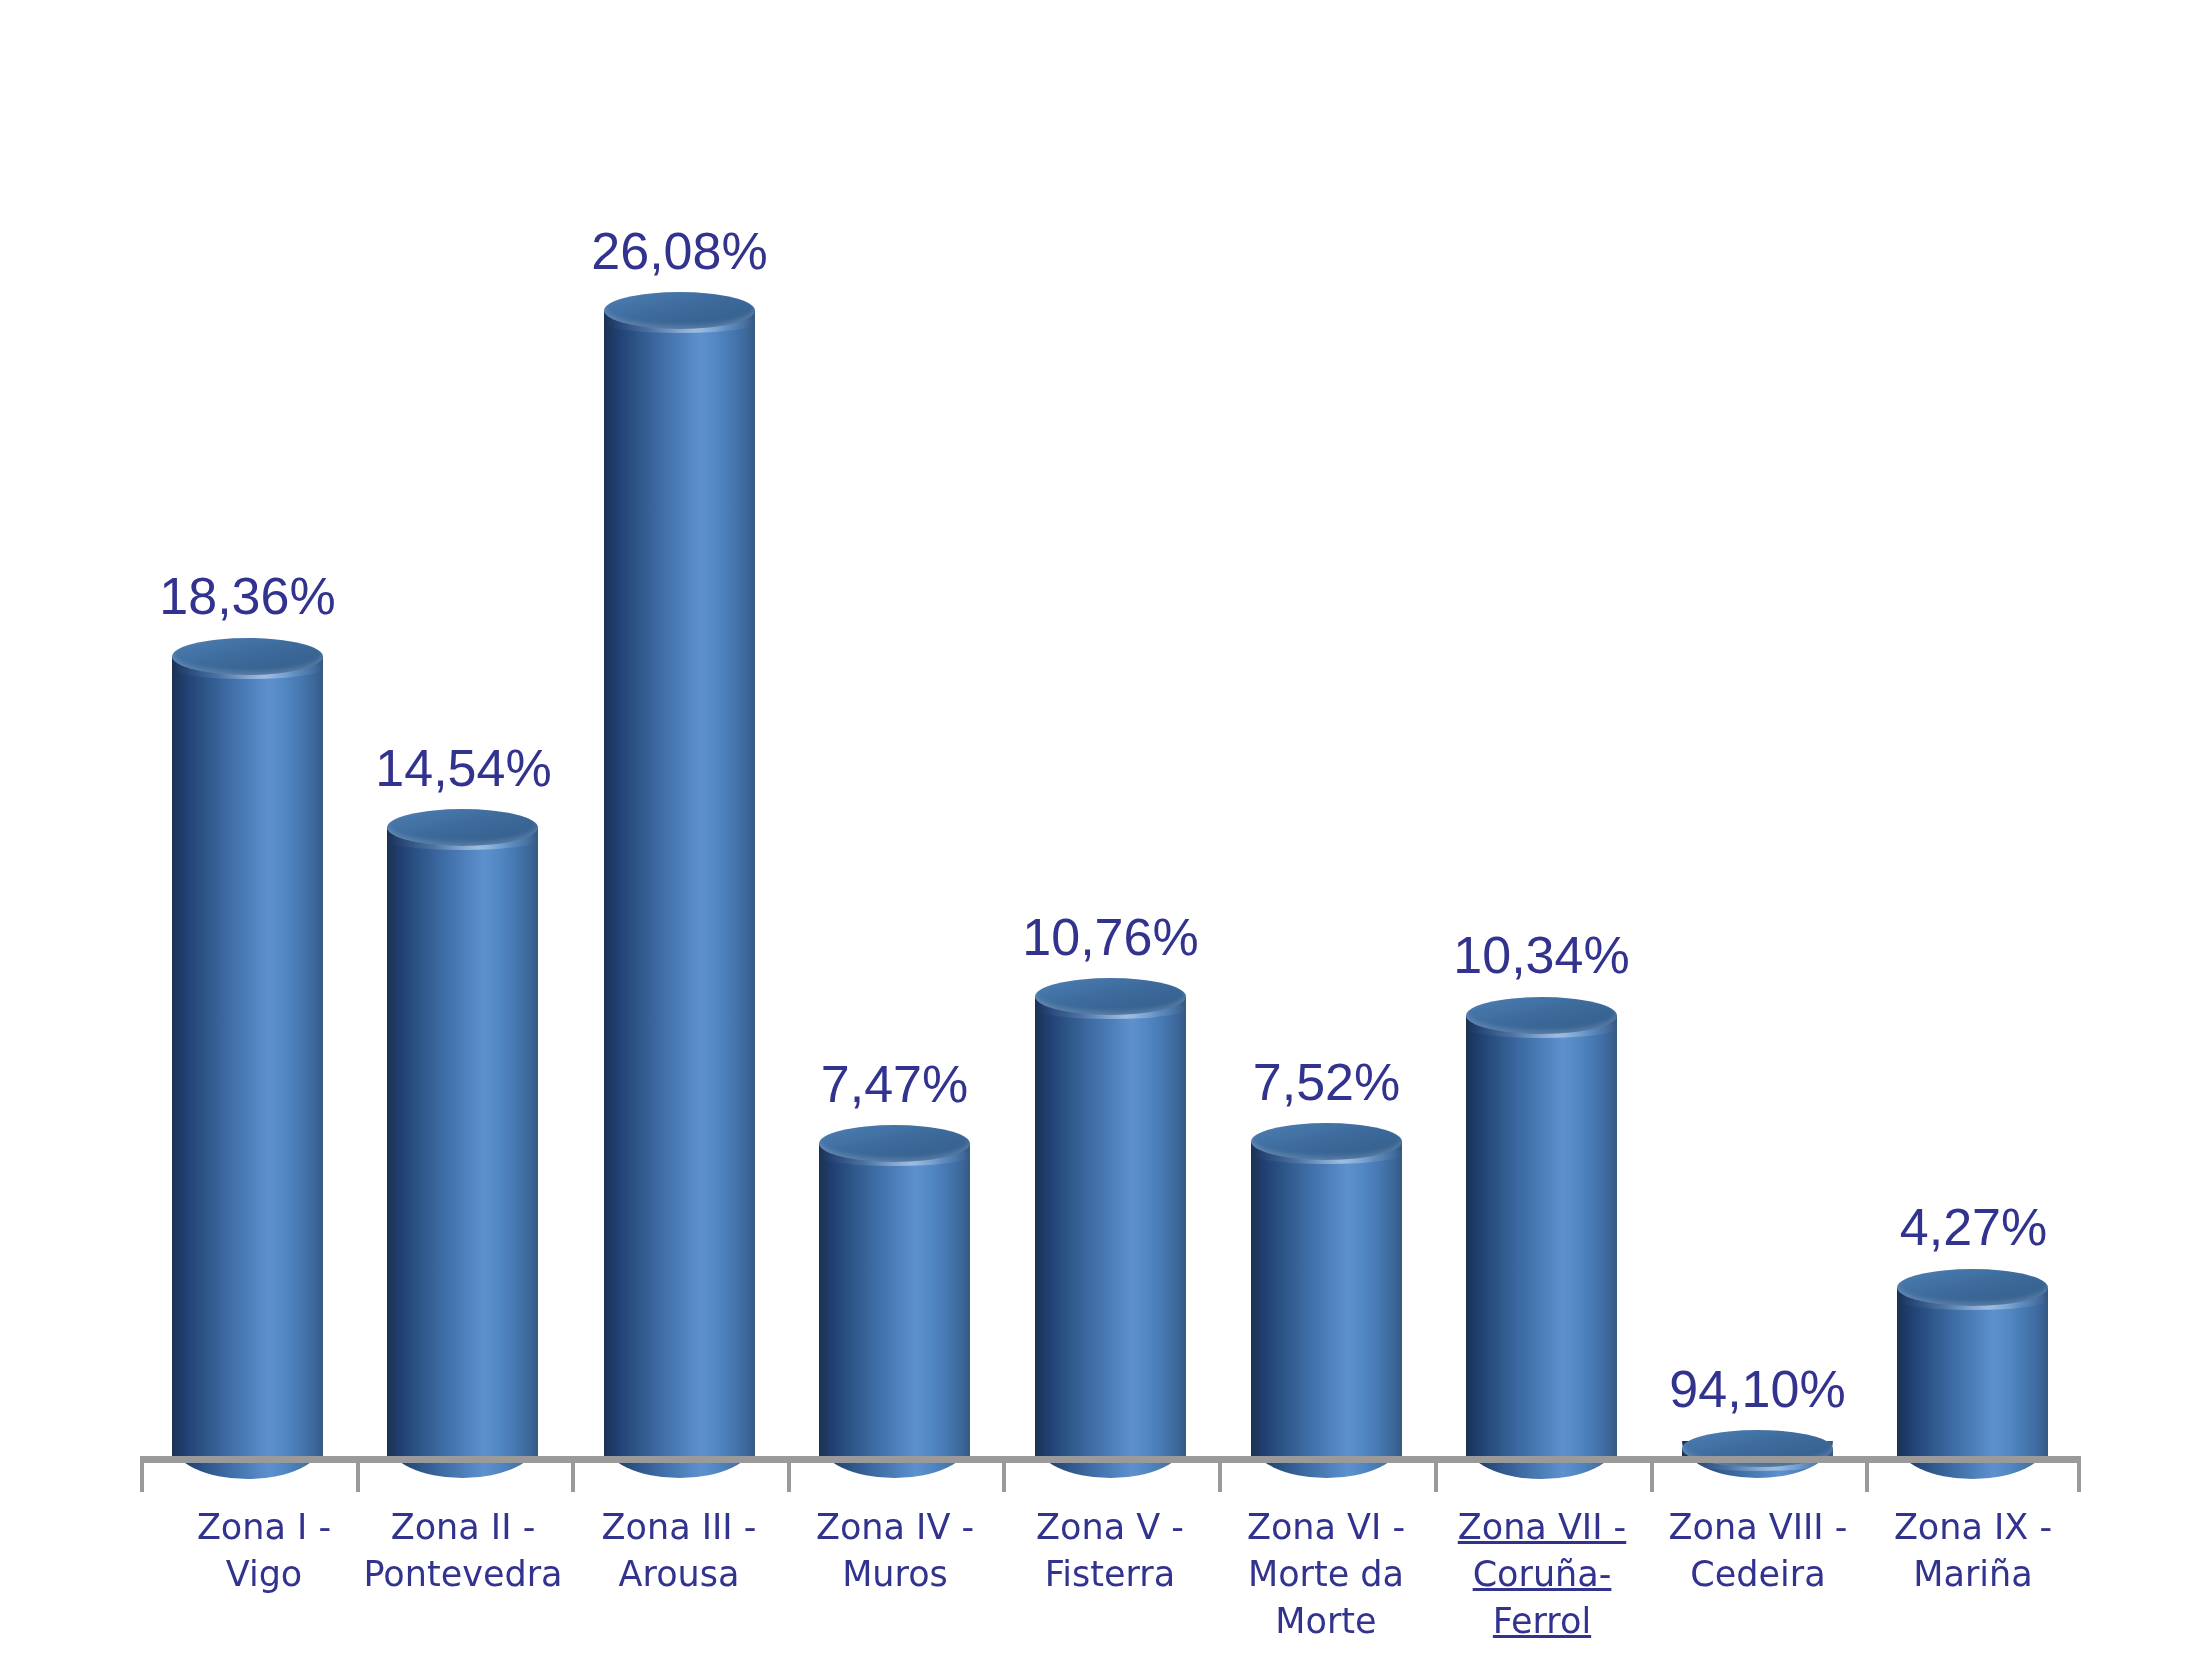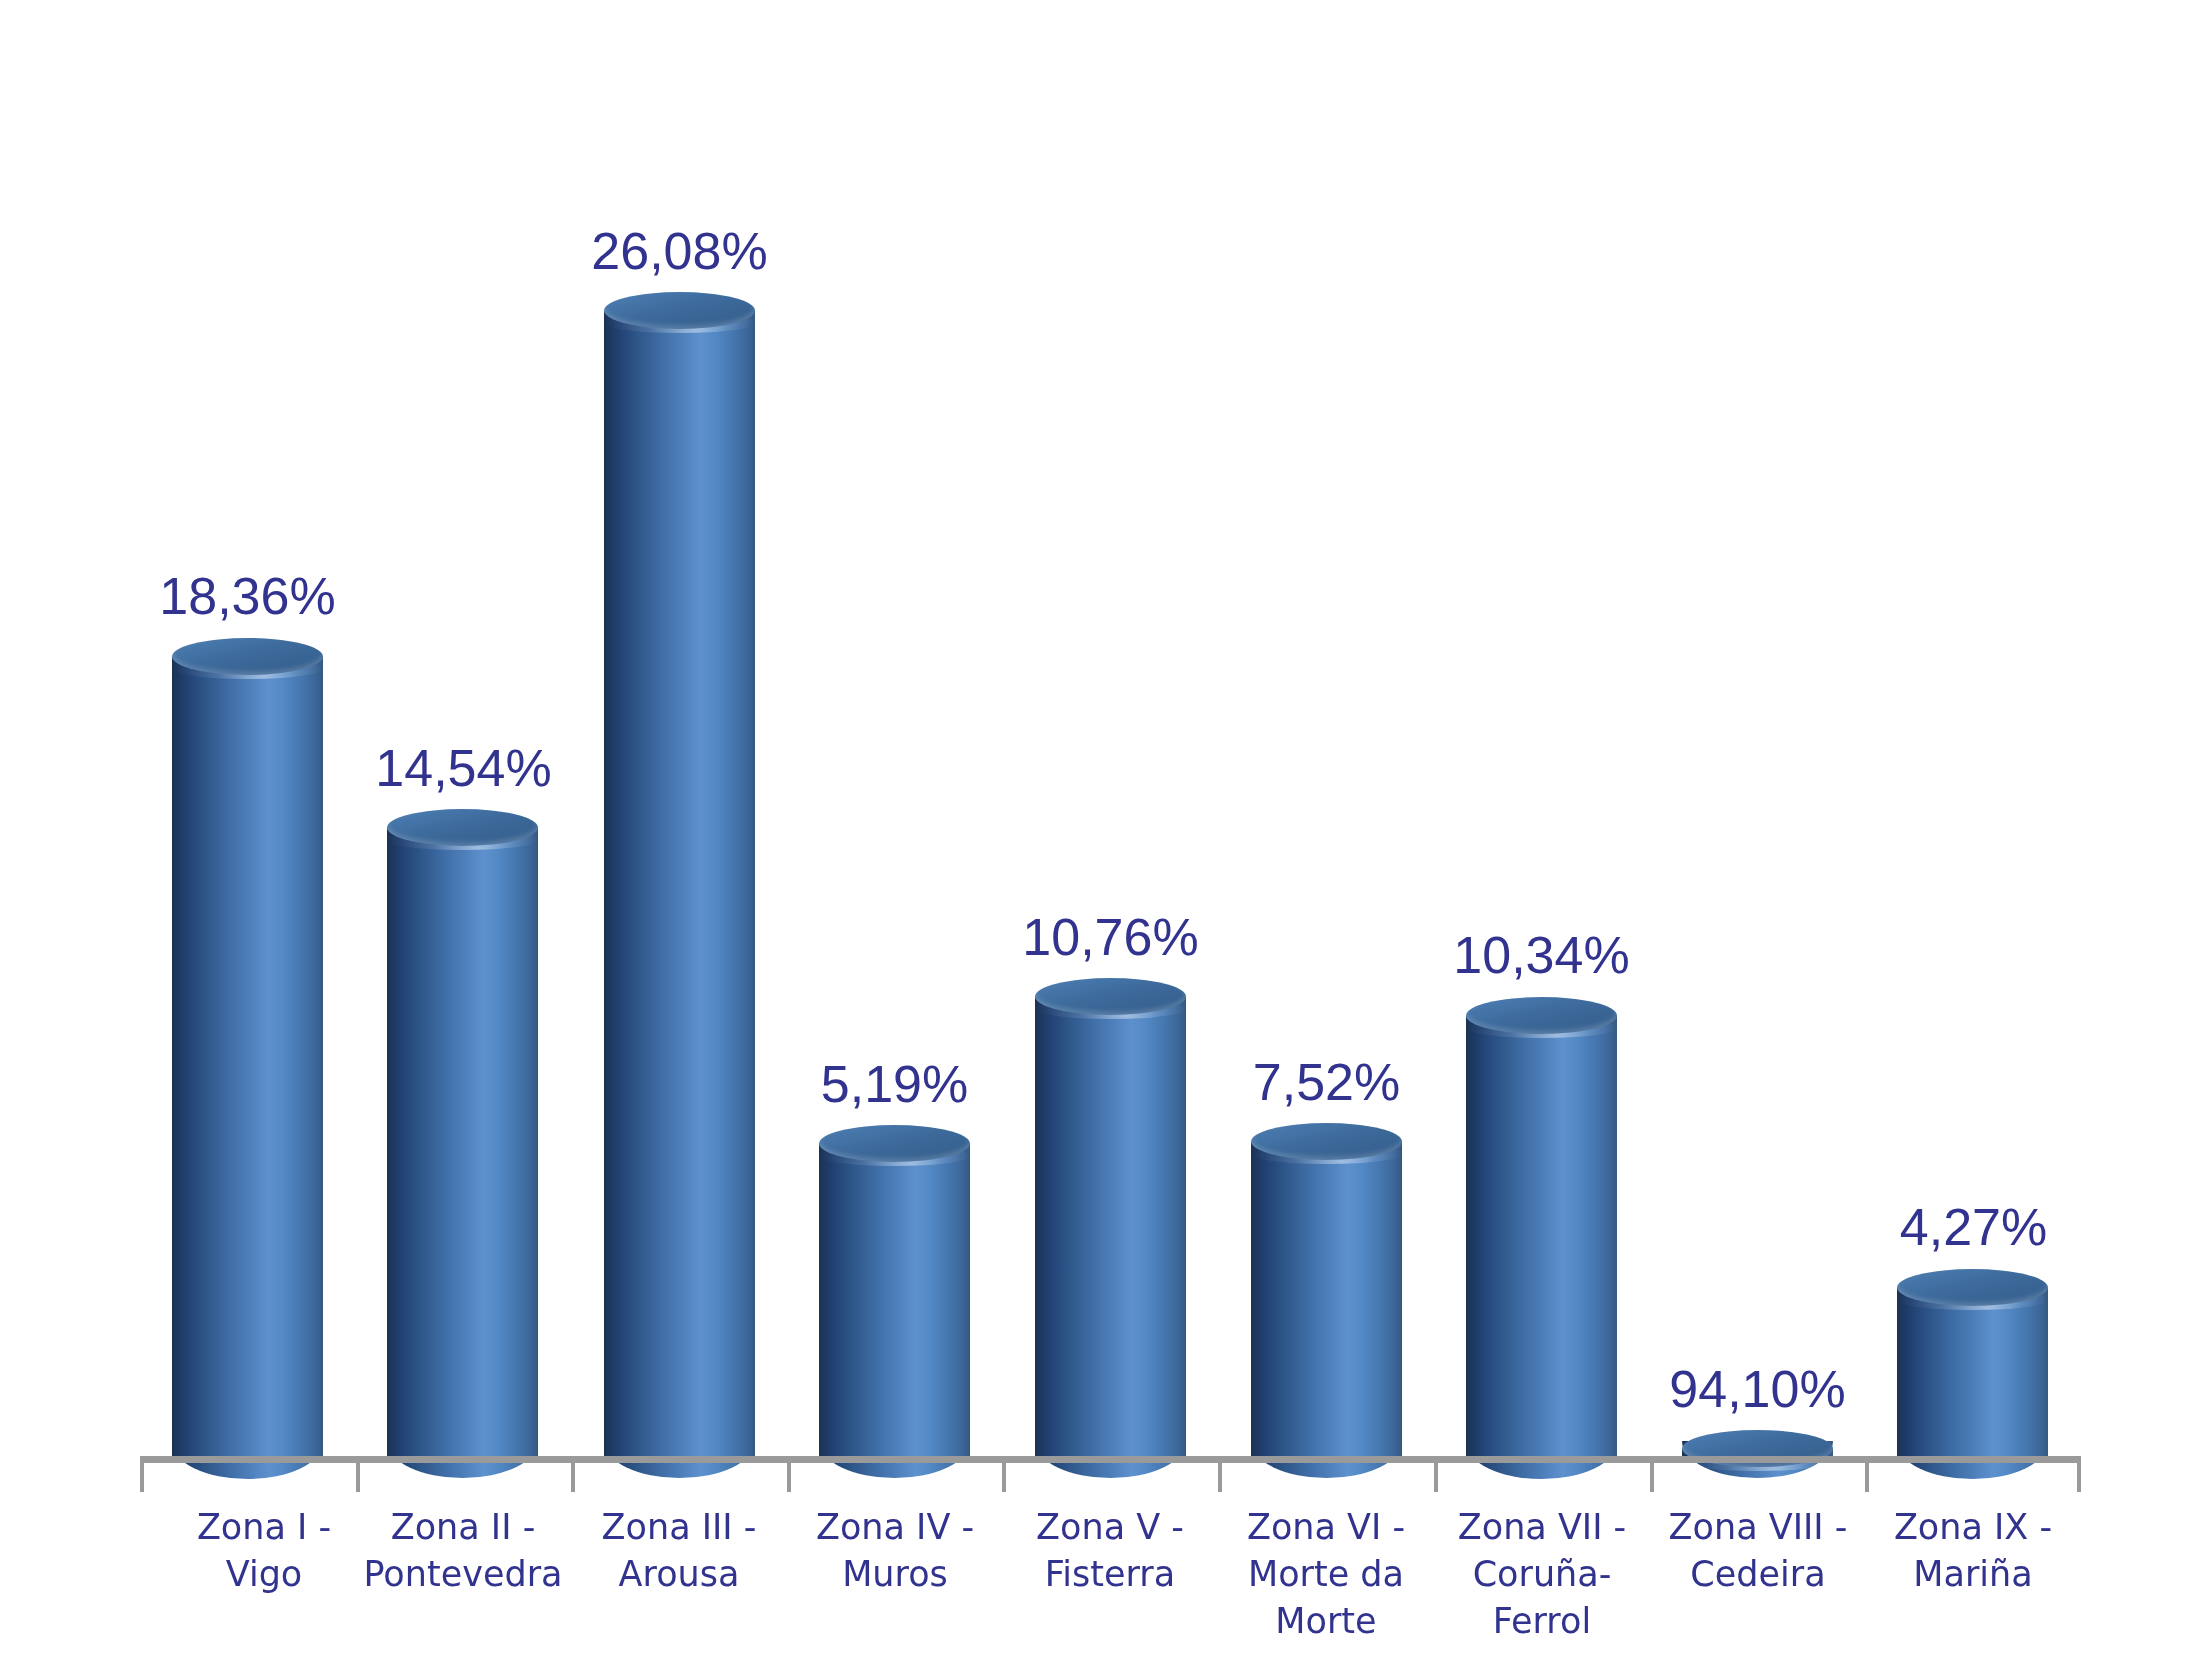--- a/index.html
+++ b/index.html
@@ -201,21 +201,21 @@
           <div class="cyl-bottom" style="bottom: 0px; height: 37px;"></div>
           <div class="cyl-neck" style="top: 20.6px; height: 20.6px;"></div>
           <div class="cyl-top" style="top: 0px; height: 37px;"></div>
         </div>
       </div>
 
     <div id="value-labels-layer">
         <div class="value-label" style="left: 85px; width: 325px; top: 574px;">18,36%</div>
         <div class="value-label" style="left: 301px; width: 325px; top: 746px;">14,54%</div>
         <div class="value-label" style="left: 517px; width: 325px; top: 229px;">26,08%</div>
-        <div class="value-label" style="left: 732px; width: 325px; top: 1062px;">5,19%</div>
+        <div class="value-label" style="left: 732px; width: 325px; top: 1062px;">7,47%</div>
         <div class="value-label" style="left: 948px; width: 325px; top: 915px;">10,76%</div>
         <div class="value-label" style="left: 1164px; width: 325px; top: 1060px;">7,52%</div>
         <div class="value-label" style="left: 1379px; width: 325px; top: 933px;">10,34%</div>
         <div class="value-label" style="left: 1595px; width: 325px; top: 1367px;">94,10%</div>
         <div class="value-label" style="left: 1811px; width: 325px; top: 1205px;">4,27%</div>
       </div>
 
     <div class="axis-line"></div>
     <div id="ticks-layer">
         <div class="axis-tick" style="left: 140px;"></div>
@@ -248,21 +248,21 @@
         </div>
         <div class="cat-label" style="left: 1002px; width: 216px;">
           <div>Zona V -</div>
           <div>Fisterra</div>
         </div>
         <div class="cat-label" style="left: 1218px; width: 216px;">
           <div>Zona VI -</div>
           <div>Morte da</div>
           <div>Morte</div>
         </div>
-        <div class="cat-label" style="left: 1434px; width: 216px;">
+        <div class="cat-label" style="left: 1434px; width: 216px; text-decoration: underline;">
           <div>Zona VII -</div>
           <div>Coruña-</div>
           <div>Ferrol</div>
         </div>
         <div class="cat-label" style="left: 1650px; width: 216px;">
           <div>Zona VIII -</div>
           <div>Cedeira</div>
         </div>
         <div class="cat-label" style="left: 1865px; width: 216px;">
           <div>Zona IX -</div>

